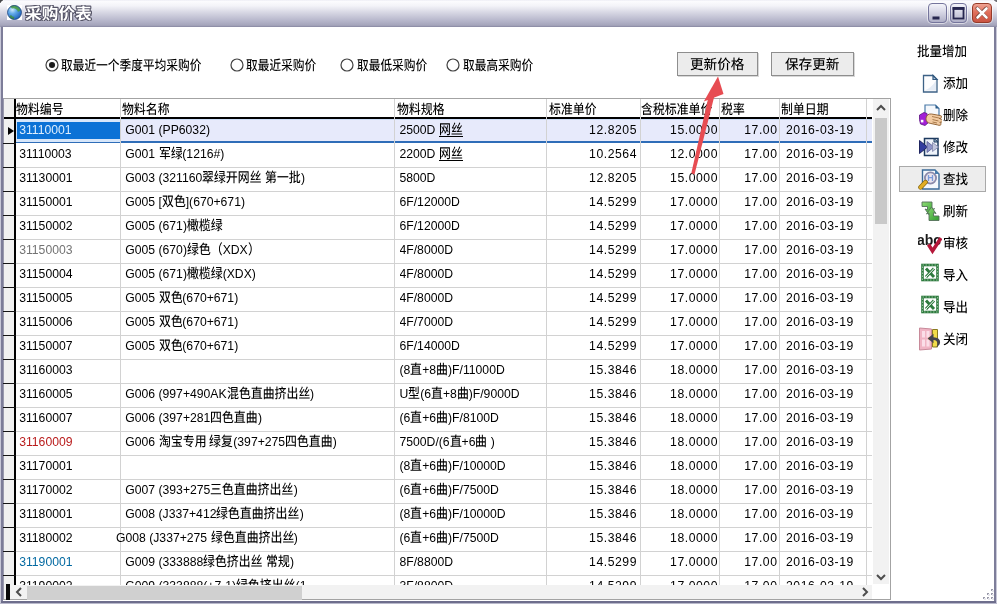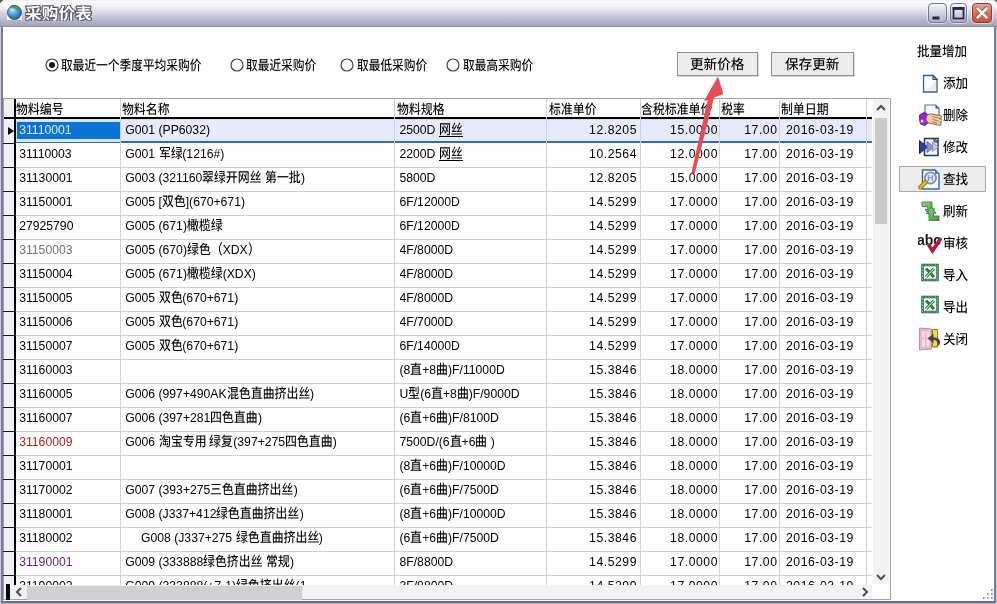--- a/index.html
+++ b/index.html
@@ -291,21 +291,21 @@
         <g style="fill:#000;">
           <use href="#g47" x="0"></use>
           <use href="#g48" x="250"></use>
         </g>
       </svg><span>](670+671)</span></div>
     <div style="position:absolute;top:191.0px;height:24px;line-height:22.6px;font-size:12.2px;white-space:nowrap;overflow:hidden;left:399.5px;width:146px"><span>6F/12000D</span></div>
     <div style="position:absolute;top:191.0px;height:24px;line-height:22.6px;font-size:12.2px;white-space:nowrap;overflow:hidden;left:546px;width:91px;text-align:right;letter-spacing:.55px">14.5299</div>
     <div style="position:absolute;top:191.0px;height:24px;line-height:22.6px;font-size:12.2px;white-space:nowrap;overflow:hidden;left:640px;width:78px;text-align:right;letter-spacing:.55px">17.0000</div>
     <div style="position:absolute;top:191.0px;height:24px;line-height:22.6px;font-size:12.2px;white-space:nowrap;overflow:hidden;left:719px;width:58.5px;text-align:right;letter-spacing:.55px">17.00</div>
     <div style="position:absolute;top:191.0px;height:24px;line-height:22.6px;font-size:12.2px;white-space:nowrap;overflow:hidden;left:786px;width:80px;letter-spacing:.55px">2016-03-19</div>
-    <div style="position:absolute;top:215.0px;height:24px;line-height:22.6px;font-size:12.2px;white-space:nowrap;overflow:hidden;left:19.2px;width:99px;color:#000">27925790</div>
+    <div style="position:absolute;top:215.0px;height:24px;line-height:22.6px;font-size:12.2px;white-space:nowrap;overflow:hidden;left:19.2px;width:99px;color:#000">31150002</div>
     <div style="position:absolute;top:215.0px;height:24px;line-height:22.6px;font-size:12.2px;white-space:nowrap;overflow:hidden;left:125.3px;width:268px"><span>G005 (671)</span><svg class="cj" style="vertical-align:-2.2px;" width="35.7" height="13.8" viewBox="0 0 750 250" preserveAspectRatio="none">
         <g style="fill:#000;">
           <use href="#g49" x="0"></use>
           <use href="#g50" x="250"></use>
           <use href="#g42" x="500"></use>
         </g>
       </svg></div>
     <div style="position:absolute;top:215.0px;height:24px;line-height:22.6px;font-size:12.2px;white-space:nowrap;overflow:hidden;left:399.5px;width:146px"><span>6F/12000D</span></div>
     <div style="position:absolute;top:215.0px;height:24px;line-height:22.6px;font-size:12.2px;white-space:nowrap;overflow:hidden;left:546px;width:91px;text-align:right;letter-spacing:.55px">14.5299</div>
     <div style="position:absolute;top:215.0px;height:24px;line-height:22.6px;font-size:12.2px;white-space:nowrap;overflow:hidden;left:640px;width:78px;text-align:right;letter-spacing:.55px">17.0000</div>
@@ -534,21 +534,21 @@
       </svg><span>+6</span><svg class="cj" style="vertical-align:-2.2px;" width="11.9" height="13.8" viewBox="0 0 250 250" preserveAspectRatio="none">
         <g style="fill:#000;">
           <use href="#g56" x="0"></use>
         </g>
       </svg><span>)F/10000D</span></div>
     <div style="position:absolute;top:503.0px;height:24px;line-height:22.6px;font-size:12.2px;white-space:nowrap;overflow:hidden;left:546px;width:91px;text-align:right;letter-spacing:.55px">15.3846</div>
     <div style="position:absolute;top:503.0px;height:24px;line-height:22.6px;font-size:12.2px;white-space:nowrap;overflow:hidden;left:640px;width:78px;text-align:right;letter-spacing:.55px">18.0000</div>
     <div style="position:absolute;top:503.0px;height:24px;line-height:22.6px;font-size:12.2px;white-space:nowrap;overflow:hidden;left:719px;width:58.5px;text-align:right;letter-spacing:.55px">17.00</div>
     <div style="position:absolute;top:503.0px;height:24px;line-height:22.6px;font-size:12.2px;white-space:nowrap;overflow:hidden;left:786px;width:80px;letter-spacing:.55px">2016-03-19</div>
     <div style="position:absolute;top:527.0px;height:24px;line-height:22.6px;font-size:12.2px;white-space:nowrap;overflow:hidden;left:19.2px;width:99px;color:#000">31180002</div>
-    <div style="position:absolute;top:527.0px;height:24px;line-height:22.6px;font-size:12.2px;white-space:nowrap;overflow:hidden;left:141px;width:268px"><span>G008 (J337+275 </span><svg class="cj" style="vertical-align:-2.2px;" width="83.3" height="13.8" viewBox="0 0 1750 250" preserveAspectRatio="none">
+    <div style="position:absolute;top:527.0px;height:24px;line-height:22.6px;font-size:12.2px;white-space:nowrap;overflow:hidden;left:116px;width:268px"><span>G008 (J337+275 </span><svg class="cj" style="vertical-align:-2.2px;" width="83.3" height="13.8" viewBox="0 0 1750 250" preserveAspectRatio="none">
         <g style="fill:#000;">
           <use href="#g42" x="0"></use>
           <use href="#g48" x="250"></use>
           <use href="#g55" x="500"></use>
           <use href="#g56" x="750"></use>
           <use href="#g57" x="1000"></use>
           <use href="#g58" x="1250"></use>
           <use href="#g40" x="1500"></use>
         </g>
       </svg><span>)</span></div>
@@ -558,21 +558,21 @@
         </g>
       </svg><span>+6</span><svg class="cj" style="vertical-align:-2.2px;" width="11.9" height="13.8" viewBox="0 0 250 250" preserveAspectRatio="none">
         <g style="fill:#000;">
           <use href="#g56" x="0"></use>
         </g>
       </svg><span>)F/7500D</span></div>
     <div style="position:absolute;top:527.0px;height:24px;line-height:22.6px;font-size:12.2px;white-space:nowrap;overflow:hidden;left:546px;width:91px;text-align:right;letter-spacing:.55px">15.3846</div>
     <div style="position:absolute;top:527.0px;height:24px;line-height:22.6px;font-size:12.2px;white-space:nowrap;overflow:hidden;left:640px;width:78px;text-align:right;letter-spacing:.55px">18.0000</div>
     <div style="position:absolute;top:527.0px;height:24px;line-height:22.6px;font-size:12.2px;white-space:nowrap;overflow:hidden;left:719px;width:58.5px;text-align:right;letter-spacing:.55px">17.00</div>
     <div style="position:absolute;top:527.0px;height:24px;line-height:22.6px;font-size:12.2px;white-space:nowrap;overflow:hidden;left:786px;width:80px;letter-spacing:.55px">2016-03-19</div>
-    <div style="position:absolute;top:551.0px;height:24px;line-height:22.6px;font-size:12.2px;white-space:nowrap;overflow:hidden;left:19.2px;width:99px;color:#701a75">31190001</div>
+    <div style="position:absolute;top:551.0px;height:24px;line-height:22.6px;font-size:12.2px;white-space:nowrap;overflow:hidden;left:19.2px;width:99px;color:#0369a1">31190001</div>
     <div style="position:absolute;top:551.0px;height:24px;line-height:22.6px;font-size:12.2px;white-space:nowrap;overflow:hidden;left:125.3px;width:268px"><span>G009 (333888</span><svg class="cj" style="vertical-align:-2.2px;" width="59.5" height="13.8" viewBox="0 0 1250 250" preserveAspectRatio="none">
         <g style="fill:#000;">
           <use href="#g42" x="0"></use>
           <use href="#g48" x="250"></use>
           <use href="#g57" x="500"></use>
           <use href="#g58" x="750"></use>
           <use href="#g40" x="1000"></use>
         </g>
       </svg><span> </span><svg class="cj" style="vertical-align:-2.2px;" width="23.8" height="13.8" viewBox="0 0 500 250" preserveAspectRatio="none">
         <g style="fill:#000;">

